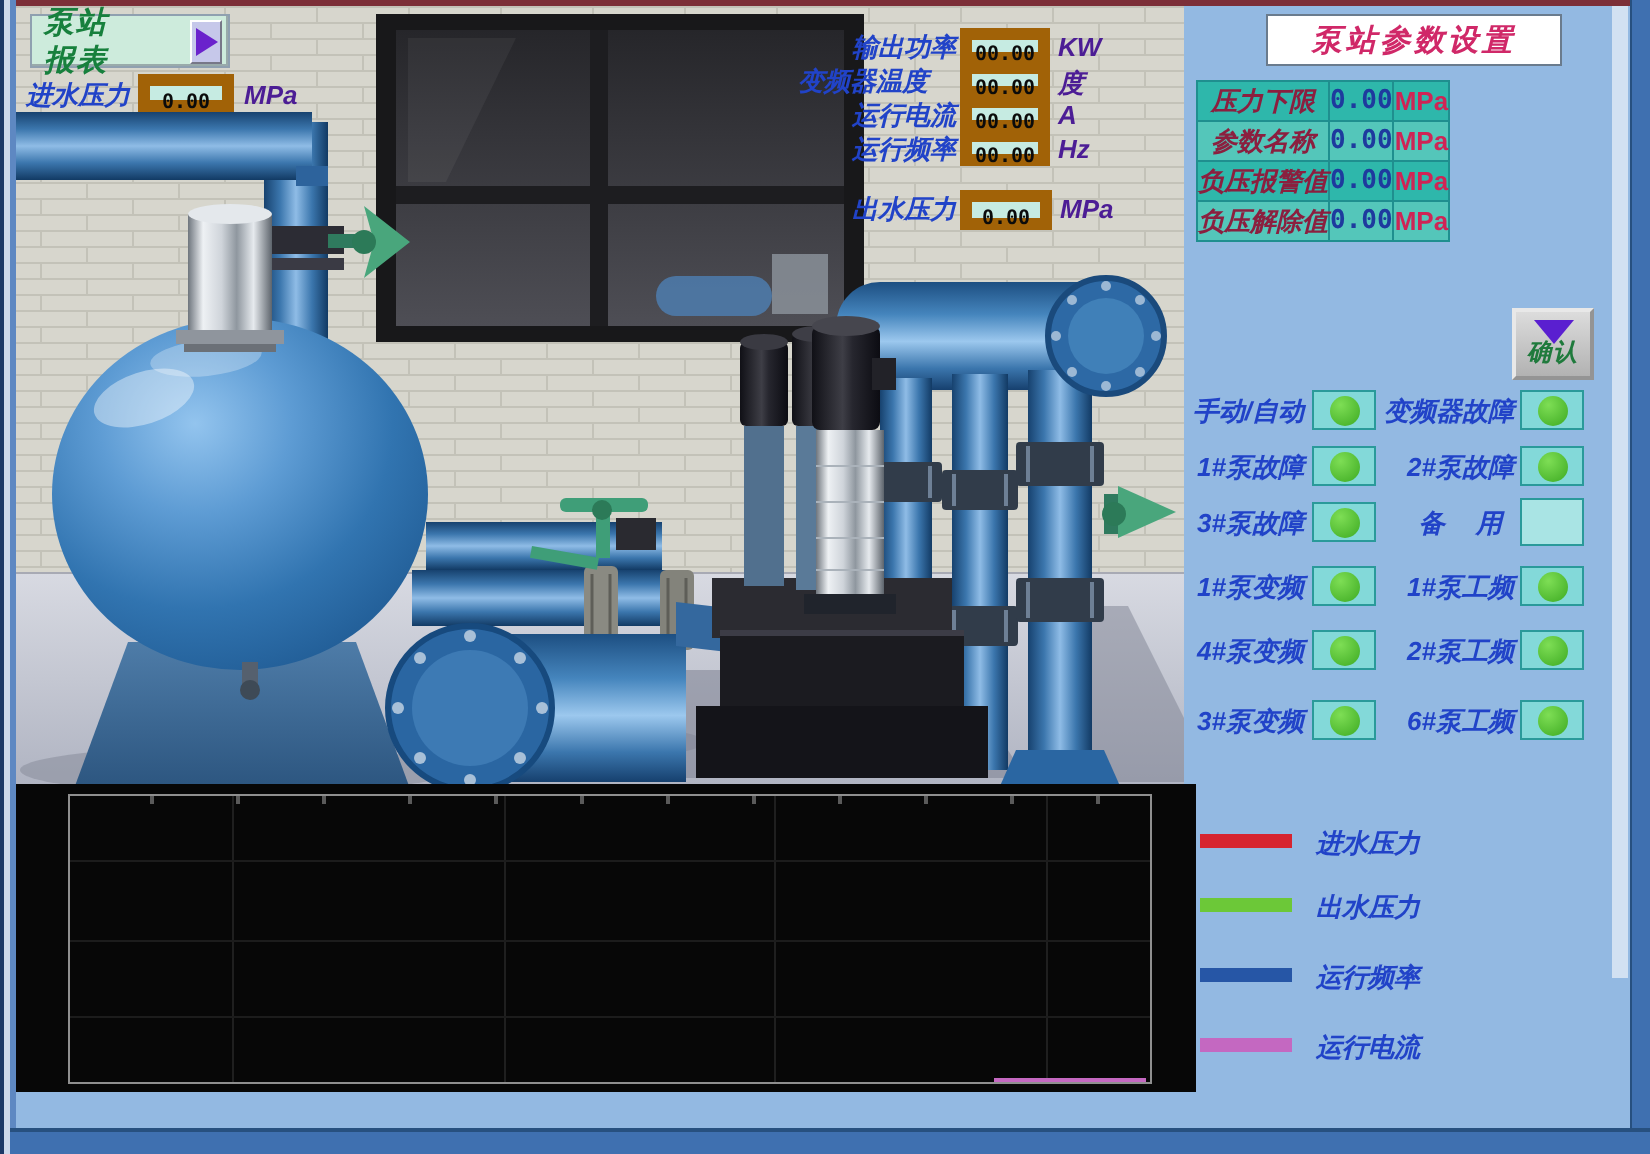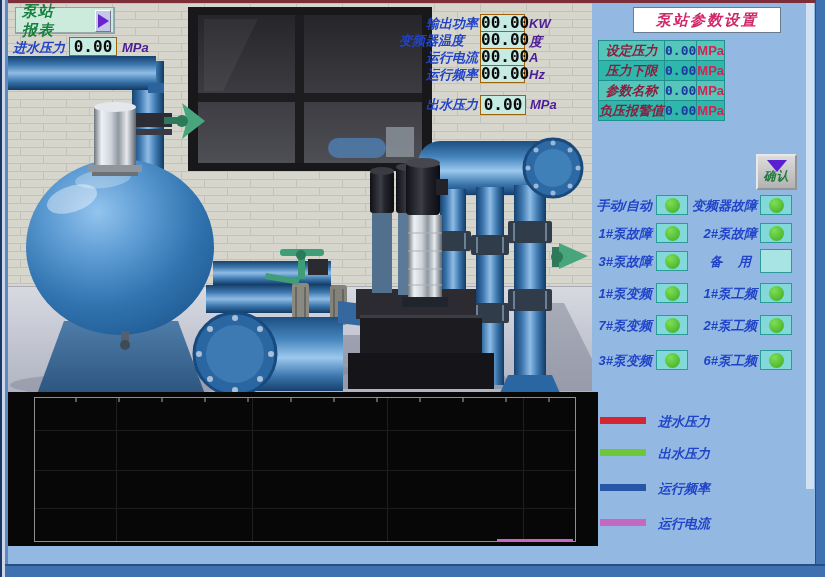--- a/index.html
+++ b/index.html
@@ -13,22 +13,22 @@
   #b-left2{left:2px;top:0;width:3px;height:577px;background:#cdd7ea;}
   #b-left3{left:5px;top:0;width:3px;height:577px;background:#5e88c2;}
   #b-top{left:8px;top:0;width:817px;height:3px;background:#7c2f38;}
   #b-right{left:815px;top:0;width:10px;height:577px;background:#3f70b0;border-left:1px solid #27507f;}
   #b-bottom{left:5px;top:564px;width:820px;height:13px;background:#3f70b0;border-top:2px solid #27507f;}
   #edge-strip{left:806px;top:3px;width:8px;height:486px;background:#dde7f5;opacity:.85;}
 
   
   .cn{font-family:"Liberation Sans",sans-serif;font-weight:bold;font-style:italic;}
   .lbl{position:absolute;color:#2143c8;font-size:13px;line-height:15px;white-space:nowrap;}
-  .valbox{position:absolute;background:#c6ebe2;border:1px solid #a16207;box-sizing:border-box;
-          color:#0b0b0b;font-family:"DejaVu Sans Mono",monospace;font-weight:bold;font-size:16px;
+  .valbox{position:absolute;background:#c6ebe2;border:6px solid #a16207;box-sizing:border-box;
+          color:#0b0b0b;font-family:"DejaVu Sans Mono",monospace;font-weight:bold;font-size:10px;
           text-align:center;}
   .unit{position:absolute;color:#4c1d95;font-size:13px;white-space:nowrap;}
 
   
   #report-btn{position:absolute;left:15px;top:7px;width:100px;height:27px;background:#cdebdc;
       border:1px solid #8fa0b0;box-shadow:inset -1px -1px 0 #9aa;display:flex;align-items:center;
       justify-content:space-between;padding:0 3px 0 6px;box-sizing:border-box;cursor:pointer;gap:32px;}
   #report-btn .txt{color:#17803d;font-size:15px;letter-spacing:1px;}
   #report-btn .arrowbox{width:21px;height:20px;background:#c6c8ea;border:1px solid #fff;
       border-right-color:#778;border-bottom-color:#778;display:flex;align-items:center;justify-content:center;}
@@ -303,40 +303,40 @@
   <div class="unit cn" style="left:529px;top:67px;">Hz</div>
 
   <div class="lbl cn" style="left:385px;top:97px;width:93px;text-align:right;">出水压力</div>
   <div class="valbox" style="left:480px;top:95px;width:46px;height:20px;line-height:18px;">0.00</div>
   <div class="unit cn" style="left:530px;top:97px;">MPa</div>
 
   <div id="settings-title" class="cn">泵站参数设置</div>
 
   <table id="param-table">
     <tbody>
-    <tr class="r-odd">
-      <td class="p-name">设定压力</td>
-      <td class="p-val">0.00</td>
-      <td class="p-unit">MPa</td>
-    </tr>
     <tr class="r-even">
       <td class="p-name">压力下限</td>
       <td class="p-val">0.00</td>
       <td class="p-unit">MPa</td>
     </tr>
     <tr class="r-odd">
       <td class="p-name">参数名称</td>
       <td class="p-val">0.00</td>
       <td class="p-unit">MPa</td>
     </tr>
     <tr class="r-even">
       <td class="p-name">负压报警值</td>
       <td class="p-val">0.00</td>
       <td class="p-unit">MPa</td>
     </tr>
+    <tr class="r-odd">
+      <td class="p-name">负压解除值</td>
+      <td class="p-val">0.00</td>
+      <td class="p-unit">MPa</td>
+    </tr>
   </tbody>
     </table>
 
   <div id="confirm-btn">
     <span class="tri-down"></span>
     <span class="txt cn">确认</span>
   </div>
 
   <div class="ind-lbl" style="left:570px;top:197px;">手动/自动</div>
   <div class="ind-box" style="left:656px;top:195px;" data-state="on">
@@ -367,21 +367,21 @@
 
   <div class="ind-lbl" style="left:570px;top:285px;">1#泵变频</div>
   <div class="ind-box" style="left:656px;top:283px;" data-state="on">
       <span class="lamp"></span>
     </div>
   <div class="ind-lbl" style="left:675px;top:285px;">1#泵工频</div>
   <div class="ind-box" style="left:760px;top:283px;" data-state="on">
       <span class="lamp"></span>
     </div>
 
-  <div class="ind-lbl" style="left:570px;top:317px;">7#泵变频</div>
+  <div class="ind-lbl" style="left:570px;top:317px;">4#泵变频</div>
   <div class="ind-box" style="left:656px;top:315px;" data-state="on">
       <span class="lamp"></span>
     </div>
   <div class="ind-lbl" style="left:675px;top:317px;">2#泵工频</div>
   <div class="ind-box" style="left:760px;top:315px;" data-state="on">
       <span class="lamp"></span>
     </div>
 
   <div class="ind-lbl" style="left:570px;top:352px;">3#泵变频</div>
   <div class="ind-box" style="left:656px;top:350px;" data-state="on">

